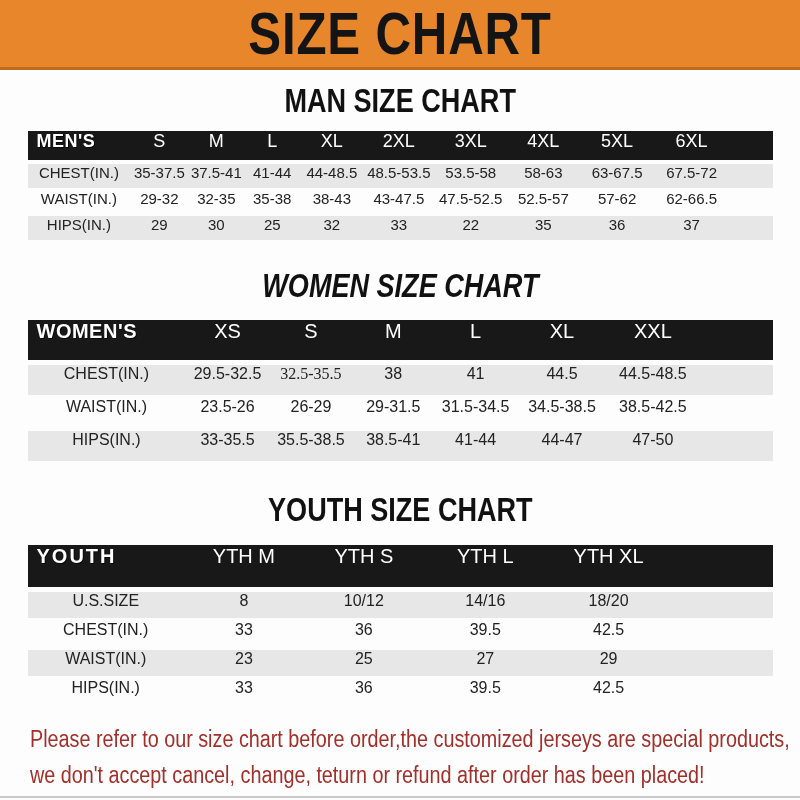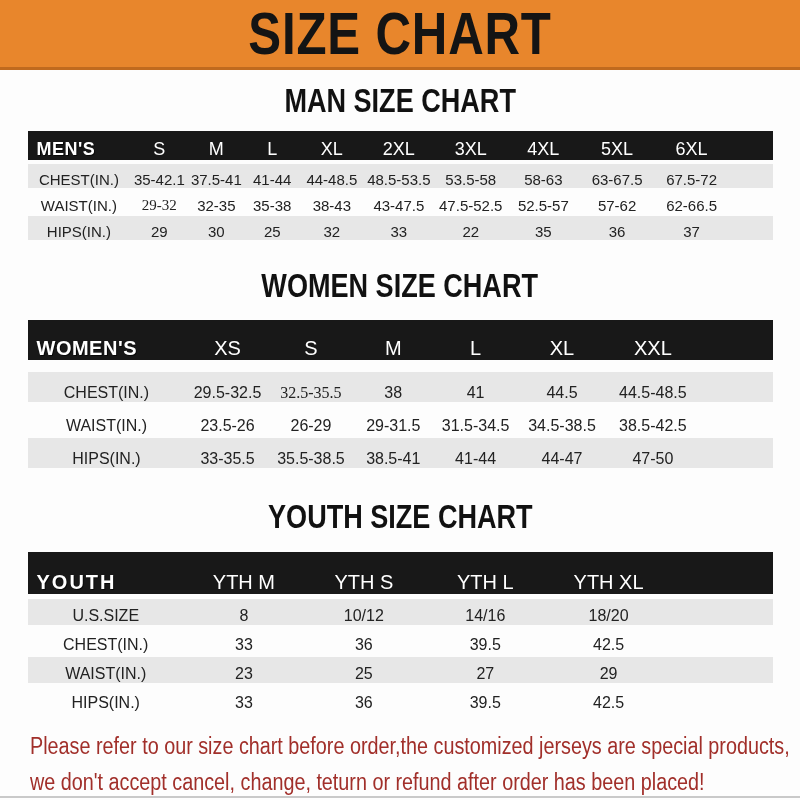--- a/index.html
+++ b/index.html
@@ -43,25 +43,25 @@
   .section-title .condensed{
     display:inline-block;
     font-size:33px;
     font-weight:700;
     letter-spacing:0px;
     transform:scaleX(0.82);
     transform-origin:center;
     white-space:nowrap;
   }
   .section-men   .section-title{margin-top:13px;margin-bottom:9px;text-align:center;}
-  .section-women .section-title{margin-top:28px;margin-bottom:13px;}
+  .section-women .section-title{margin-top:28px;margin-bottom:13px;font-style:italic;}
   .section-youth .section-title{margin-top:31px;margin-bottom:14px;}
   
   .tbl{width:745px;margin:0 auto;}
-  .row{display:flex;align-items:flex-end;}
+  .row{display:flex;align-items:flex-start;}
   .row .cell{
     text-align:center;
     white-space:nowrap;
     overflow:visible;
     color:var(--text-dark);
   }
   .row.bar{
     background:var(--bar-black);
     color:#fff;
   }
@@ -74,21 +74,21 @@
     text-shadow:1px 1px 0 rgba(0,0,0,0.65);
   }
   .row.gray{background:var(--row-gray);}
   .row.white{background:transparent;}
   
   .section-men .row.bar{height:29px;margin-bottom:4px;}
   .section-men .row.bar .corner-label{font-size:23px;}
   .section-men .row.bar .cell{font-size:18px;}
   .section-men .row.data{height:24px;margin-bottom:2px;font-size:15px;}
   
-  .section-women .row.bar{height:40px;margin-bottom:12px;}
+  .section-women .row.bar{height:40px;margin-bottom:5px;}
   .section-women .row.bar .corner-label{font-size:25px;}
   .section-women .row.bar .cell{font-size:20px;}
   .section-women .row.data{height:30px;margin-bottom:3px;font-size:16px;}
   
   .section-youth .row.bar{height:42px;margin-bottom:5px;}
   .section-youth .row.bar .corner-label{font-size:25px;letter-spacing:2px;}
   .section-youth .row.bar .cell{font-size:20px;}
   .section-youth .row.data{height:26px;margin-bottom:3px;font-size:16px;}
   
   .footer{
@@ -129,34 +129,34 @@
           <span class="cell col-header" style="width: 8.5%;">XL</span>
           <span class="cell col-header" style="width: 9.5%;">2XL</span>
           <span class="cell col-header" style="width: 9.8%;">3XL</span>
           <span class="cell col-header" style="width: 9.7%;">4XL</span>
           <span class="cell col-header" style="width: 10.1%;">5XL</span>
           <span class="cell col-header" style="width: 9.9%;">6XL</span>
           <span class="cell filler" style="width: 5.9%;"></span>
         </div>
         <div class="row data gray">
           <span class="cell row-label" style="width: 13.8%;">CHEST(IN.)</span>
-          <span class="cell value" style="width: 7.8%;">35-42.1</span>
+          <span class="cell value" style="width: 7.8%;">35-37.5</span>
           <span class="cell value" style="width: 7.5%;">37.5-41</span>
           <span class="cell value" style="width: 7.5%;">41-44</span>
           <span class="cell value" style="width: 8.5%;">44-48.5</span>
           <span class="cell value" style="width: 9.5%;">48.5-53.5</span>
           <span class="cell value" style="width: 9.8%;">53.5-58</span>
           <span class="cell value" style="width: 9.7%;">58-63</span>
           <span class="cell value" style="width: 10.1%;">63-67.5</span>
           <span class="cell value" style="width: 9.9%;">67.5-72</span>
           <span class="cell filler" style="width: 5.9%;"></span>
         </div>
         <div class="row data white">
           <span class="cell row-label" style="width: 13.8%;">WAIST(IN.)</span>
-          <span class="cell value" style="width: 7.8%; font-family: Liberation Serif, serif;">29-32</span>
+          <span class="cell value" style="width: 7.8%;">29-32</span>
           <span class="cell value" style="width: 7.5%;">32-35</span>
           <span class="cell value" style="width: 7.5%;">35-38</span>
           <span class="cell value" style="width: 8.5%;">38-43</span>
           <span class="cell value" style="width: 9.5%;">43-47.5</span>
           <span class="cell value" style="width: 9.8%;">47.5-52.5</span>
           <span class="cell value" style="width: 9.7%;">52.5-57</span>
           <span class="cell value" style="width: 10.1%;">57-62</span>
           <span class="cell value" style="width: 9.9%;">62-66.5</span>
           <span class="cell filler" style="width: 5.9%;"></span>
         </div>

